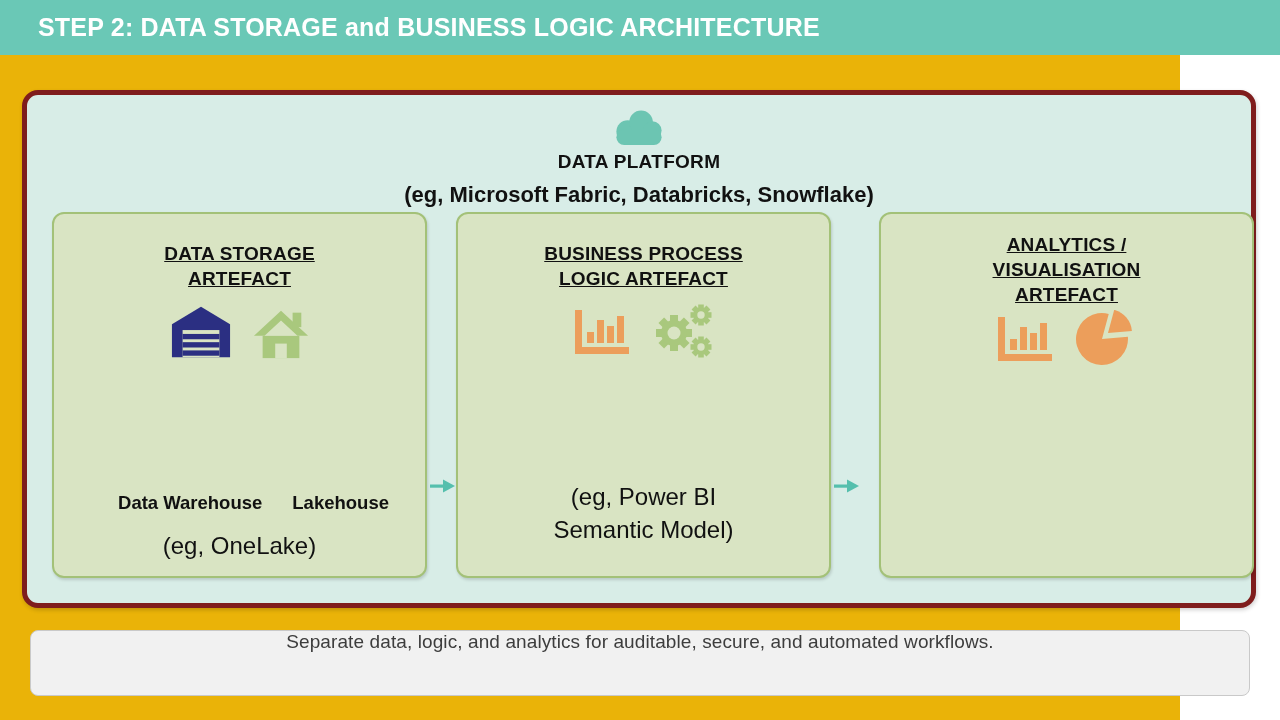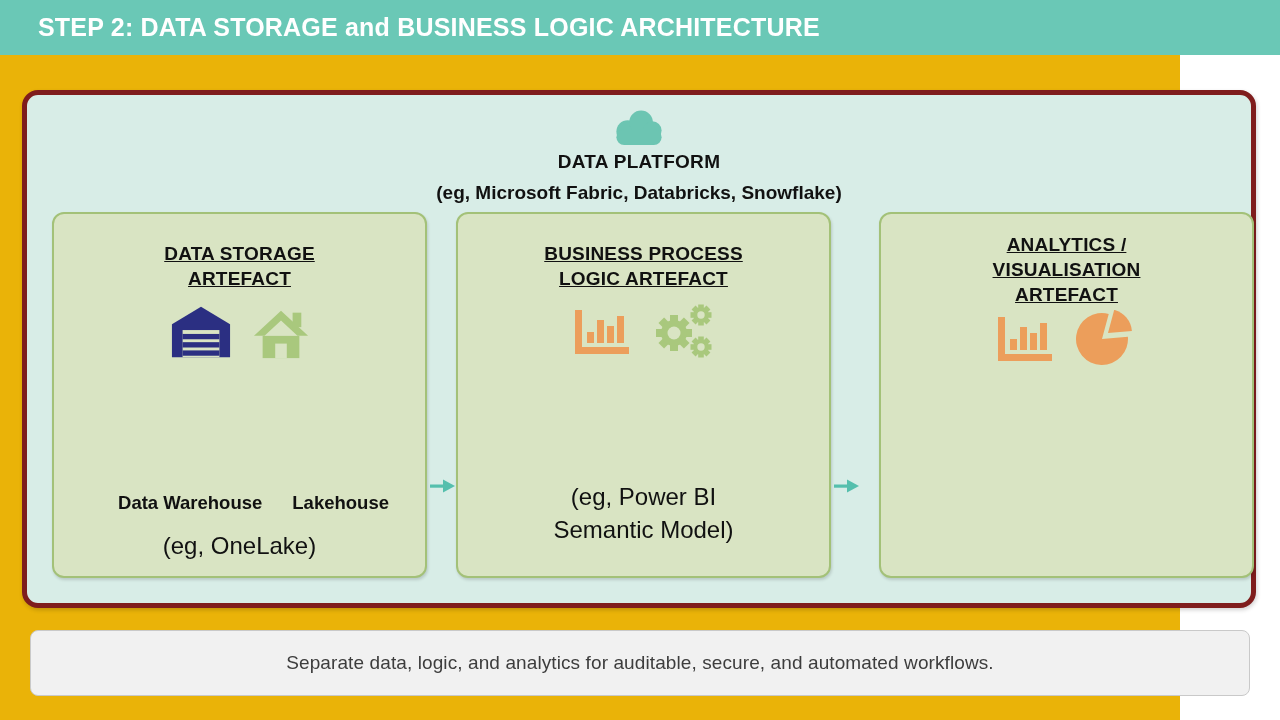--- a/index.html
+++ b/index.html
@@ -13,21 +13,21 @@
   .header-title { color: #ffffff; font-weight: bold; font-size: 25px; letter-spacing: 0.2px; }
 
   
   .platform { position: absolute; left: 22px; top: 90px; width: 1234px; height: 518px;
     background: #D8EDE7; border: 5px solid #7f1d1d; border-radius: 16px;
     box-shadow: 1px 2px 4px rgba(0,0,0,0.18); }
   .cloud-wrap { position: absolute; left: 0; right: 0; top: 14px; display: flex; justify-content: center; }
   .platform-title { position: absolute; left: 0; right: 0; top: 56px; text-align: center;
     font-weight: bold; font-size: 19px; color: #111111; letter-spacing: 0.3px; }
   .platform-subtitle { position: absolute; left: 0; right: 0; top: 87px; text-align: center;
-    font-weight: bold; font-size: 19px; color: #111111; }
+    font-weight: bold; font-size: 22px; color: #111111; }
 
   
   .card { position: absolute; top: 117px; width: 375px; height: 366px;
     background: #D9E4C3; border: 2px solid #A3C178; border-radius: 12px;
     box-shadow: 1px 2px 3px rgba(0,0,0,0.15); }
   .card-1 { left: 25px; }
   .card-2 { left: 429px; }
   .card-3 { left: 852px; }
   .card-title { position: absolute; left: 0; right: 0; top: 27px; text-align: center;
     font-weight: bold; font-size: 19px; line-height: 1.32; color: #111111;
@@ -43,21 +43,21 @@
   .card-2 .card-example { bottom: 30px; }
 
   
   .flow-arrow { position: absolute; top: 383px; width: 26px; height: 16px; }
   .arrow-1 { left: 403px; }
   .arrow-2 { left: 807px; }
 
   
   .footer { position: absolute; left: 30px; top: 630px; width: 1220px; height: 66px;
     background: #F1F1F1; border: 1px solid #C9C9C9; border-radius: 8px;
-    display: flex; align-items: center; justify-content: center; }
+    display: flex; align-items: flex-start; justify-content: center; }
   .footer-text { font-size: 19px; color: #3D3D3D; letter-spacing: 0.1px; }
 
   svg { display: block; }
 </style>
 </head>
 <body>
 
 <div class="stage">
 
   <div class="header-bar">

